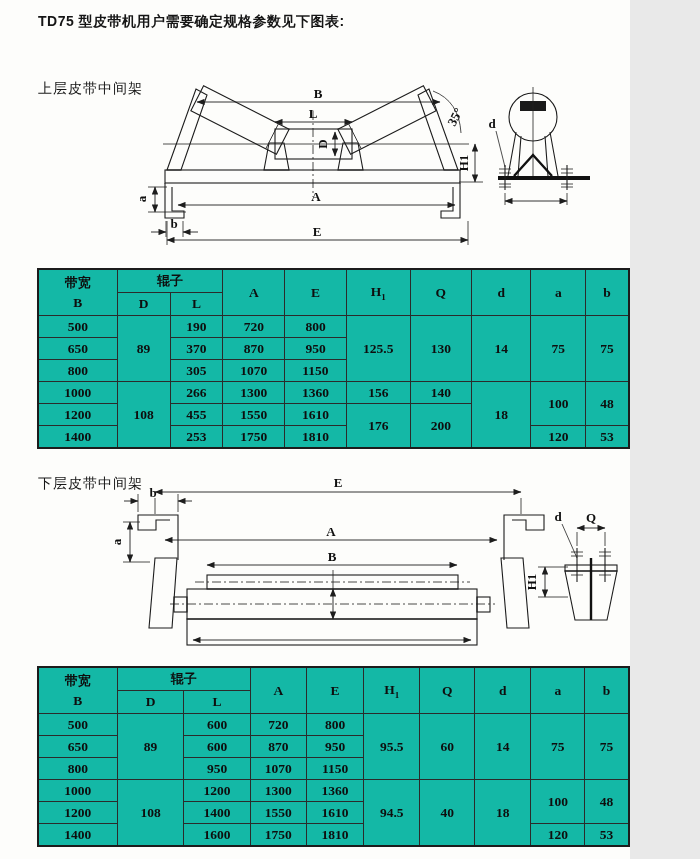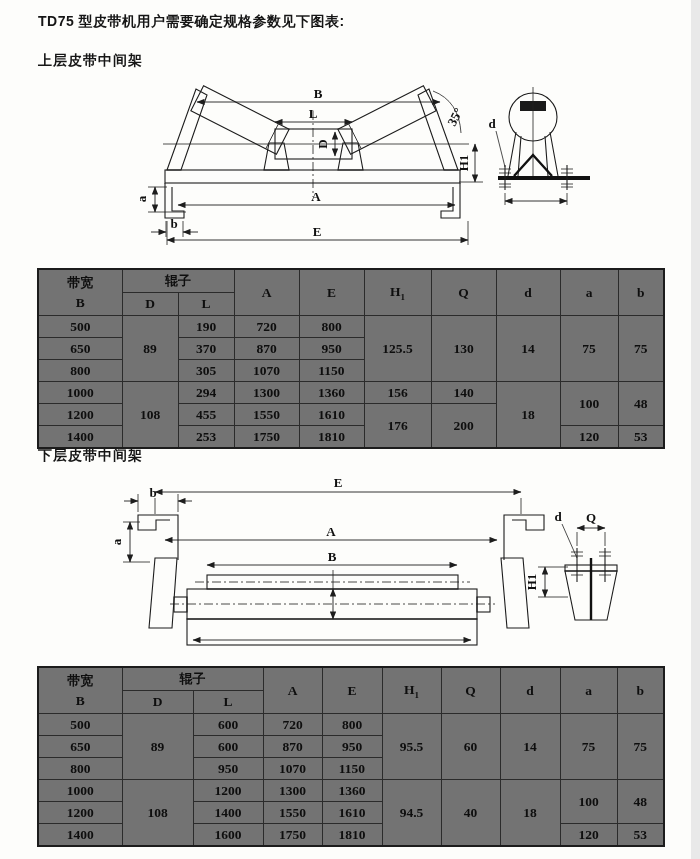--- a/index.html
+++ b/index.html
@@ -1,31 +1,31 @@
 <!DOCTYPE html>
 <html><head>
 <meta charset="utf-8">
 <style>
   html,body{margin:0;padding:0;background:#e9e9e9;}
-  #page{position:relative;width:691px;height:859px;background:#fdfdfb;overflow:hidden;
+  #page{position:relative;width:630px;height:859px;background:#fdfdfb;overflow:hidden;
         font-family:"Liberation Serif",serif;color:#161616;}
   .cjk-title{position:absolute;left:38px;top:13px;font-family:"Liberation Sans",sans-serif;
         font-weight:700;font-size:14px;letter-spacing:.5px;}
   .cjk-h{position:absolute;left:38px;font-family:"Liberation Sans",sans-serif;
-        font-weight:700;font-size:14px;letter-spacing:1px;}
+        font-weight:400;font-size:14px;letter-spacing:1px;margin-top:28px;}
   #h-upper{top:52px;} #h-lower{top:447px;}
   svg{position:absolute;}
   svg .ln{stroke:#1d1d1d;stroke-width:1.1;fill:none;}
   svg .thin{stroke:#222;stroke-width:.8;fill:none;}
   svg .dim{stroke:#1d1d1d;stroke-width:.9;fill:none;}
   svg .cl{stroke:#1d1d1d;stroke-width:.8;fill:none;stroke-dasharray:9 3 2 3;}
   svg .bold{stroke:#111;stroke-width:2.4;fill:none;}
   svg text{font-family:"Liberation Serif",serif;font-weight:700;font-size:13px;fill:#101010;}
   table{border-collapse:collapse;table-layout:fixed;position:absolute;left:37px;
-        border:2px solid #1c1c1c;background:#737373;}
+        border:2px solid #1c1c1c;background:#14b8a6;}
   #table-upper{top:268px;} #table-lower{top:666px;}
   td{border:1px solid #2b2b2b;text-align:center;vertical-align:middle;padding:0;
      font-family:"Liberation Serif",serif;font-weight:700;font-size:13.5px;color:#0e0e0e;height:21px;}
   tr.hrow td{height:22px;}
   .cjk-cell{font-family:"Liberation Sans",sans-serif;font-weight:700;font-size:13px;}
   .bw div{line-height:20px;}
   sub{font-size:9px;}
 </style>
 </head>
 <body>
@@ -270,21 +270,21 @@
     </tr>
     <tr>
       <td>800</td>
       <td>305</td>
       <td>1070</td>
       <td>1150</td>
     </tr>
     <tr>
       <td>1000</td>
       <td rowspan="3">108</td>
-      <td>294</td>
+      <td>266</td>
       <td>1300</td>
       <td>1360</td>
       <td>156</td>
       <td>140</td>
       <td rowspan="3">18</td>
       <td rowspan="2">100</td>
       <td rowspan="2">48</td>
     </tr>
     <tr>
       <td>1200</td>

